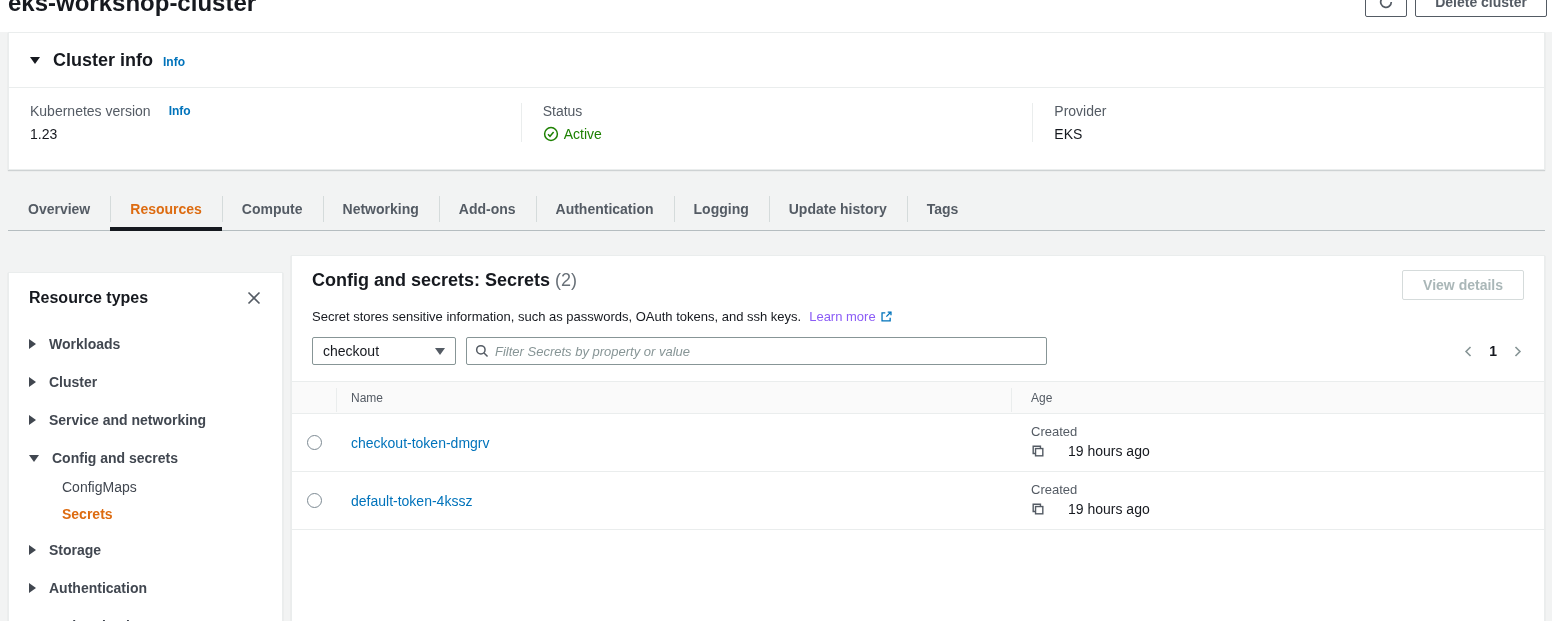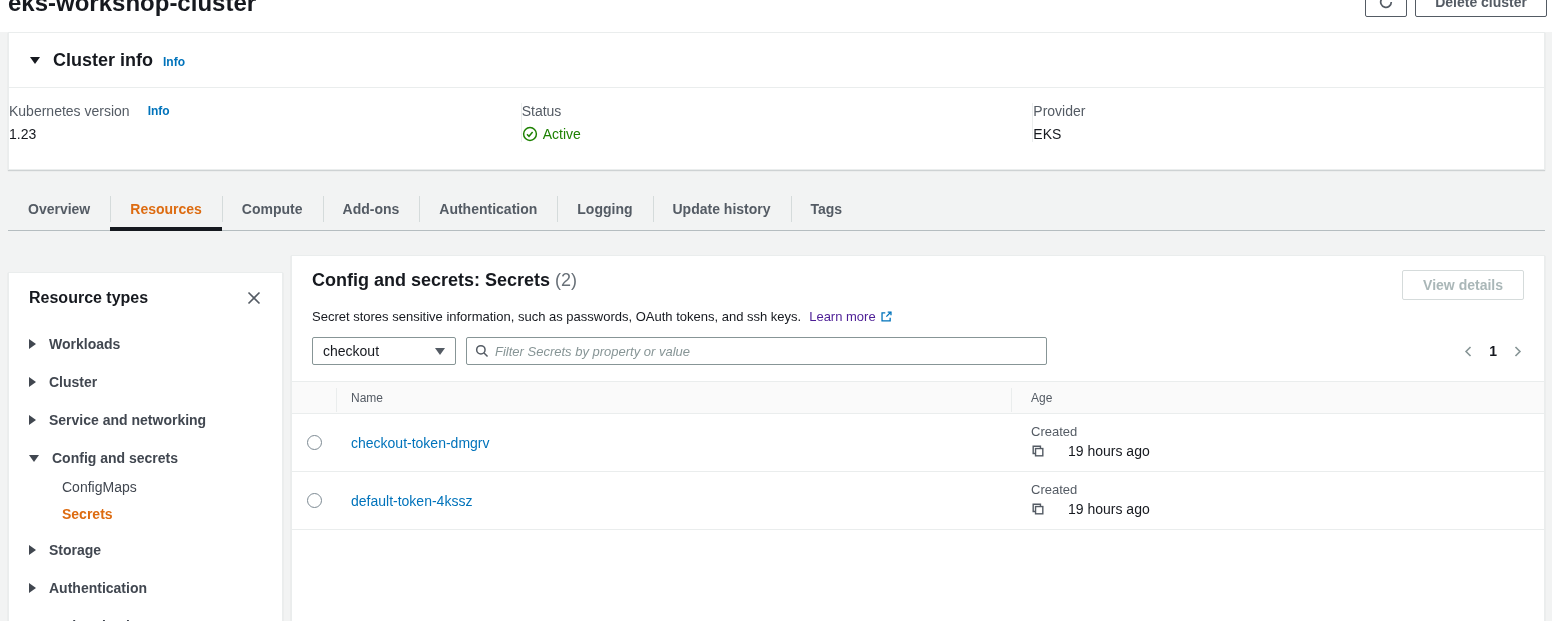--- a/index.html
+++ b/index.html
@@ -21,21 +21,21 @@
   .btn-icon { width:42px; }
   .btn-delete { padding:0 19px; white-space:nowrap; }
 
   
   .card { position:absolute; top:32px; left:8px; right:7px; height:138px; background:#fff; border:1px solid #eaeded; box-shadow:0 1px 1px rgba(0,28,36,.15); }
   .card-head { height:55px; display:flex; align-items:center; padding-left:21px; border-bottom:1px solid #eaeded; }
   .caret-down { width:0; height:0; border-left:5px solid transparent; border-right:5px solid transparent; border-top:7px solid #16191f; }
   .card-title { font-size:18px; font-weight:700; margin-left:13px; }
   .info-link { color:#0073bb; font-size:12px; font-weight:700; margin-left:10px; text-decoration:none; position:relative; top:2px; cursor:pointer; }
   .card-body { display:grid; grid-template-columns:1fr 1fr 1fr; padding:15px 0 0 0; }
-  .kv { }
+  .kv { padding-left:21px; }
   .kv + .kv { border-left:1px solid #eaeded; }
   .kv-label { font-size:14px; color:#545b64; display:flex; align-items:center; gap:8px; }
   .kv-label .info-link { top:0; }
   .kv-value { margin-top:7px; font-size:14px; color:#16191f; display:flex; align-items:center; gap:5px; }
   .status-ok { color:#1d8102; }
 
   
   .tabbar { position:absolute; top:188px; left:8px; right:7px; height:43px; display:flex; border-bottom:1px solid #b5bdc0; }
   .tab { position:relative; padding:0 20px; display:flex; align-items:center; font-size:14px; font-weight:700; color:#545b64; cursor:pointer; white-space:nowrap; }
   .tab + .tab::before { content:""; position:absolute; left:0; top:8px; height:26px; width:1px; background:#d5dbdb; }
@@ -55,21 +55,21 @@
   .res-child { margin:0 0 11px 33px; font-size:14px; font-weight:400; color:#414750; cursor:pointer; }
   .res-child.selected { color:#dd6b10; font-weight:700; margin-bottom:20px; }
 
   .main { position:absolute; top:255px; left:291px; right:7px; height:380px; padding:14px 20px; }
   .main-head { display:flex; justify-content:space-between; align-items:flex-start; }
   .main-title { font-size:18px; }
   .main-title b { font-weight:700; color:#16191f; }
   .main-count { color:#687078; font-weight:400; }
   .btn-viewdetails { border:1px solid #d5dbdb; color:#aab7b8; padding:12px 20px; }
   .main-desc { margin-top:9px; font-size:13px; color:#16191f; display:flex; align-items:center; gap:8px; }
-  .learn-more { color:#4c1d95; text-decoration:none; display:inline-flex; align-items:center; gap:4px; cursor:pointer; font-size:13px; }
+  .learn-more { color:#8b5cf6; text-decoration:none; display:inline-flex; align-items:center; gap:4px; cursor:pointer; font-size:13px; }
 
   .filter-row { margin-top:13px; display:flex; align-items:center; }
   .dropdown { width:144px; height:28px; border:1px solid #879596; border-radius:2px; background:#fff; display:flex; align-items:center; padding:0 10px; font-size:14px; color:#16191f; cursor:pointer; }
   .dd-caret { margin-left:auto; width:0; height:0; border-left:5px solid transparent; border-right:5px solid transparent; border-top:7px solid #545b64; }
   .searchbox { margin-left:10px; width:581px; height:28px; border:1px solid #879596; border-radius:2px; background:#fff; display:flex; align-items:center; padding:0 8px; gap:6px; }
   .searchbox input { border:none; outline:none; flex:1; font-size:13px; font-family:inherit; color:#16191f; background:transparent; }
   .searchbox input::placeholder { font-style:italic; color:#879596; }
   .search-ic { color:#545b64; }
   .pager { margin-left:auto; display:flex; align-items:center; gap:14px; color:#879596; }
   .pager .page-num { font-size:14px; font-weight:700; color:#16191f; cursor:pointer; }
@@ -141,20 +141,21 @@
         </div>
       <div class="kv-value">EKS</div>
     </div>
   </div>
 </section>
 
 <nav class="tabbar">
   <div class="tab">Overview</div>
   <div class="tab active">Resources</div>
   <div class="tab">Compute</div>
+  <div class="tab">Networking</div>
   <div class="tab">Add-ons</div>
   <div class="tab">Authentication</div>
   <div class="tab">Logging</div>
   <div class="tab">Update history</div>
   <div class="tab">Tags</div>
 </nav>
 
 <aside class="panel sidebar">
   <div class="sidebar-head">
     <span class="sidebar-title">Resource types</span>

